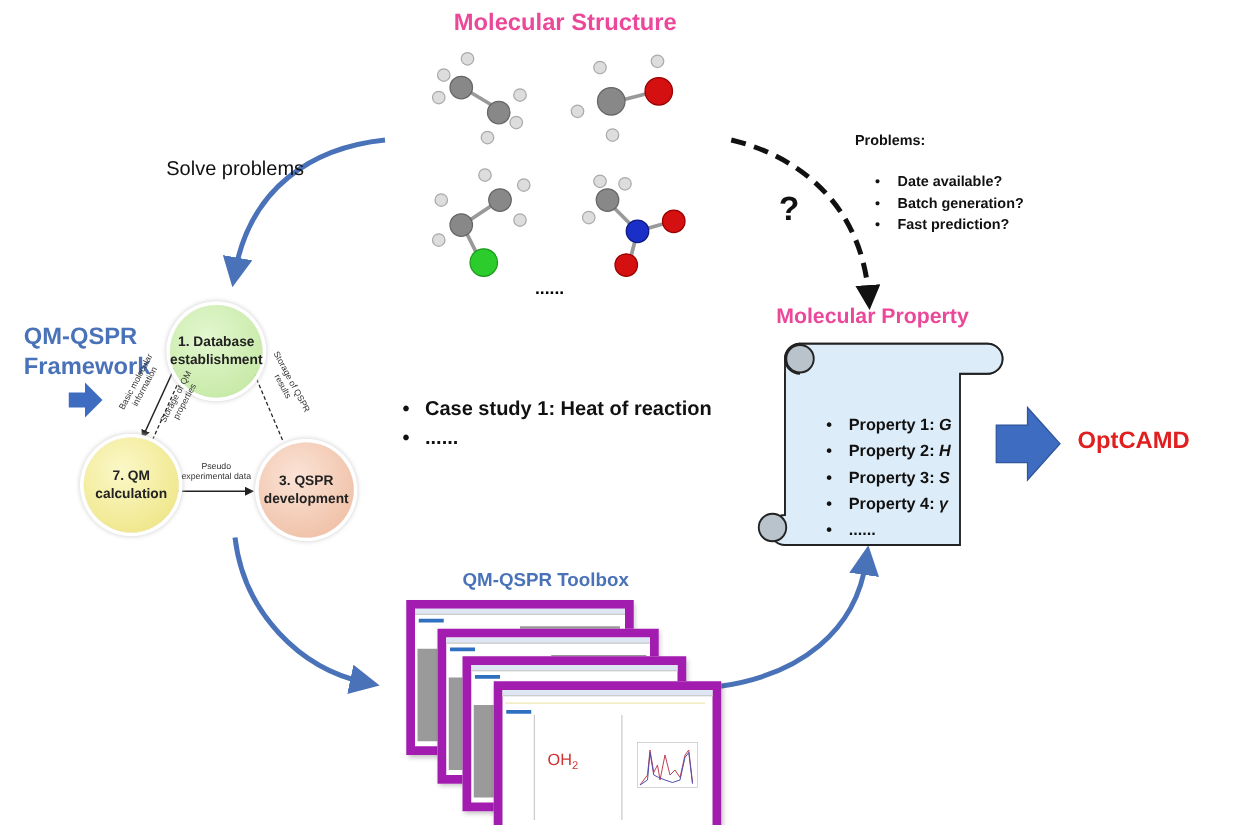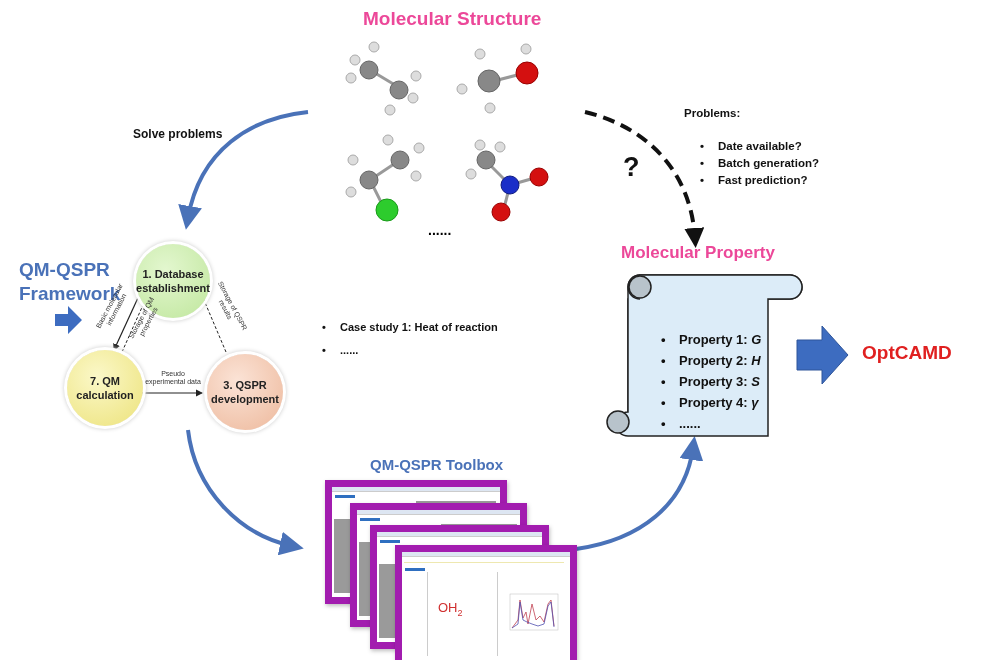--- a/index.html
+++ b/index.html
@@ -102,21 +102,21 @@
     <path d="M640,275 A12,12 0 0 0 628,287 L628,412 A12,12 0 0 0 616,424 A12,12 0 0 0 628,436 L768,436 L768,299 L790,299 A12,12 0 0 0 790,275 Z" fill="#dcecf8" stroke="#222" stroke-width="1.5"></path>
     <circle cx="640" cy="287" r="11" fill="#b8c3cb" stroke="#222" stroke-width="1.5"></circle>
     <path d="M640,299 A12,12 0 0 1 640,275" fill="none" stroke="#222" stroke-width="1.5"></path>
     <circle cx="618" cy="422" r="11" fill="#b8c3cb" stroke="#222" stroke-width="1.5"></circle>
   </g>
 </svg>
 
 <div class="abs title" style="left:363px; top:8px;">Molecular Structure</div>
 <div class="abs" style="left:428px; top:222px; font-weight:bold; font-size:14px;">......</div>
 
-<div class="abs" style="left:133px; top:127px; font-weight:bold; font-size:12px; color:#111;">Solve problems</div>
+<div class="abs" style="left:133px; top:127px; font-weight:normal; font-size:16px; color:#111;">Solve problems</div>
 
 <div class="abs" style="left:623px; top:152px; font-weight:bold; font-size:27px; color:#111;">?</div>
 
 <div class="abs" style="left:684px; top:105px; font-weight:bold; font-size:11.5px; color:#111; line-height:17px;">
   <div>Problems:</div>
   <ul class="bul-list">
     <li>Date available?</li>
     <li>Batch generation?</li>
     <li>Fast prediction?</li>
   </ul>
@@ -137,21 +137,21 @@
   <div><span>3. QSPR</span><br><span>development</span></div>
 </div>
 
 <div class="small-lbl" style="left:78px; top:300px; width:70px; transform:rotate(-62deg);">Basic molecular information</div>
 <div class="small-lbl" style="left:112px; top:312px; width:66px; transform:rotate(-62deg);">Storage of QM properties</div>
 <div class="small-lbl" style="left:198px; top:300px; width:62px; transform:rotate(62deg);">Storage of QSPR results</div>
 <div class="small-lbl" style="left:140px; top:370px; width:66px;">
   <span>Pseudo</span><br><span>experimental data</span>
 </div>
 
-<ul class="abs bul-list" style="left:306px; top:300px; font-weight:bold; font-size:11px; color:#111; line-height:23px;">
+<ul class="abs bul-list" style="left:306px; top:300px; font-weight:bold; font-size:16px; color:#111; line-height:23px;">
   <li>Case study 1: Heat of reaction</li>
   <li>......</li>
 </ul>
 
 <div class="abs title" style="left:621px; top:243px; font-size:17px;">Molecular Property</div>
 <ul class="abs bul-list" style="left:645px; top:313px; font-weight:bold; font-size:13px; color:#111; line-height:21px;">
   <li><span>Property 1: </span><i>G</i></li>
   <li><span>Property 2: </span><i>H</i></li>
   <li><span>Property 3: </span><i>S</i></li>
   <li><span>Property 4: </span><i>γ</i></li>

